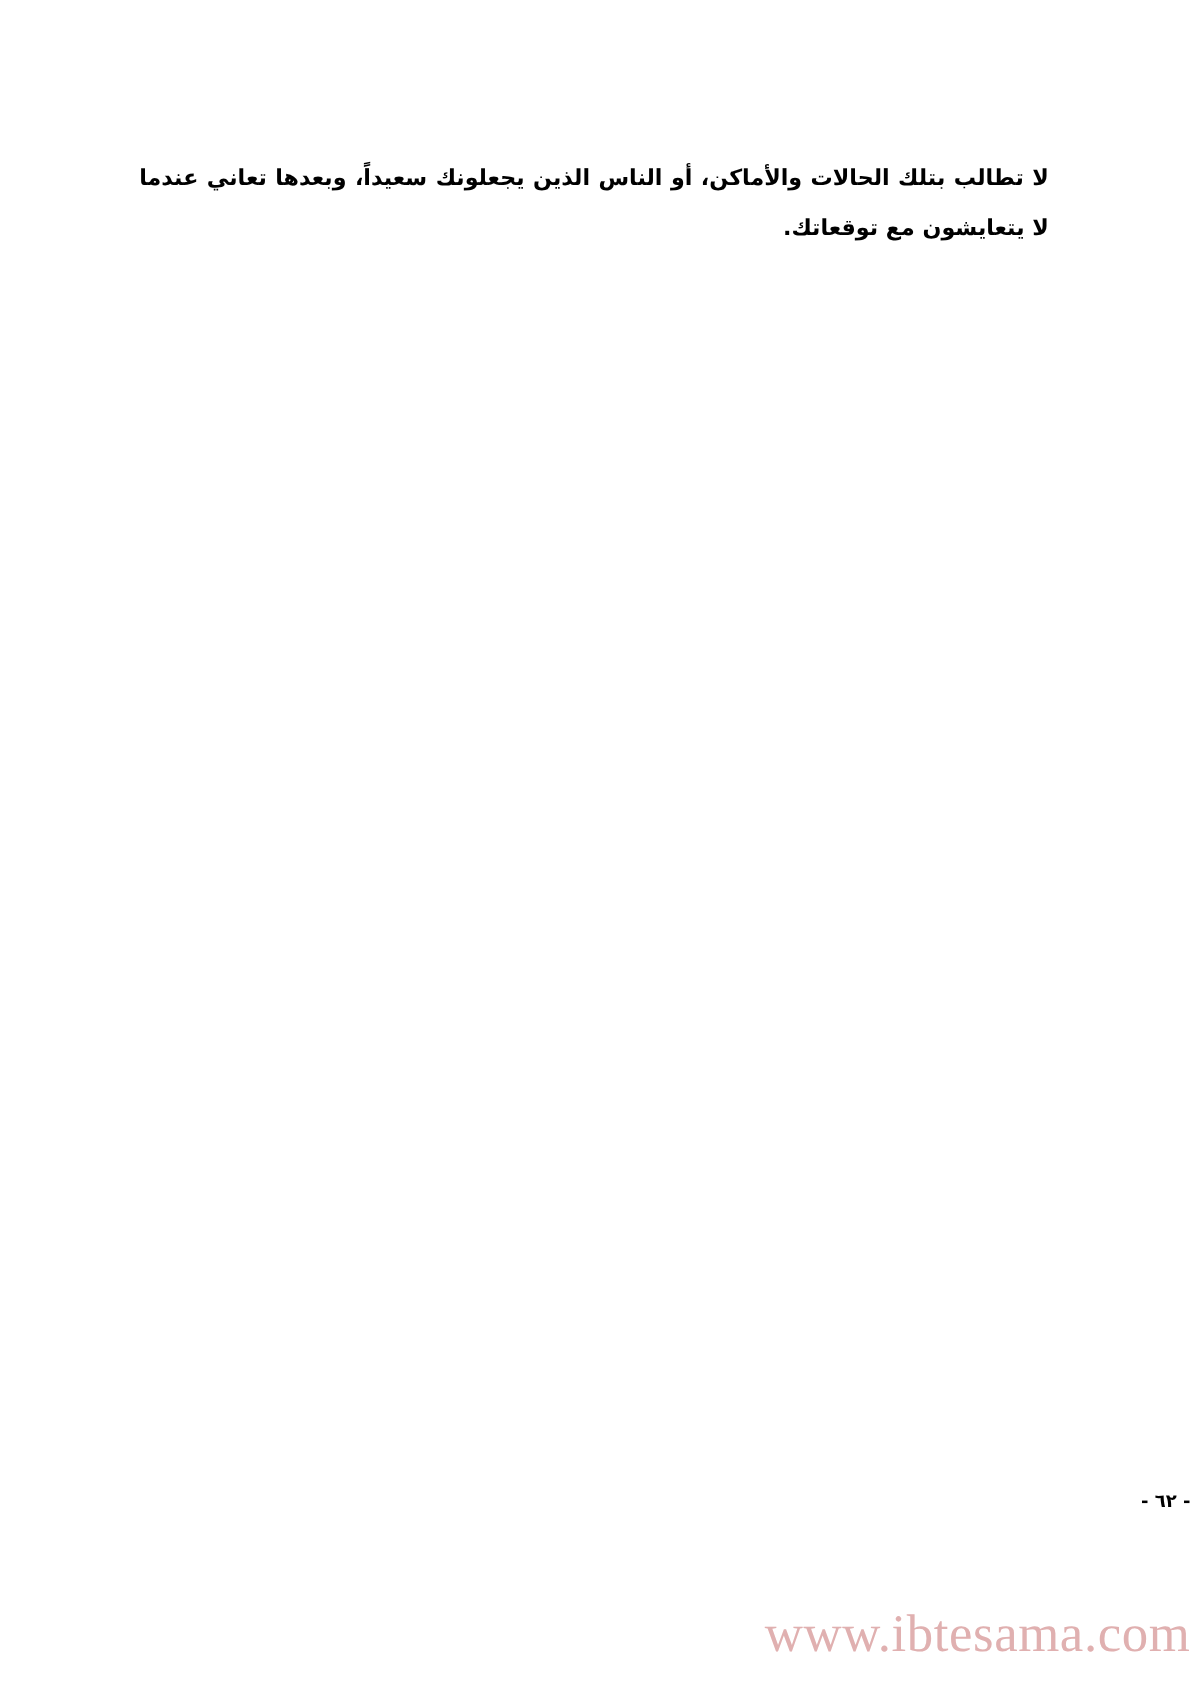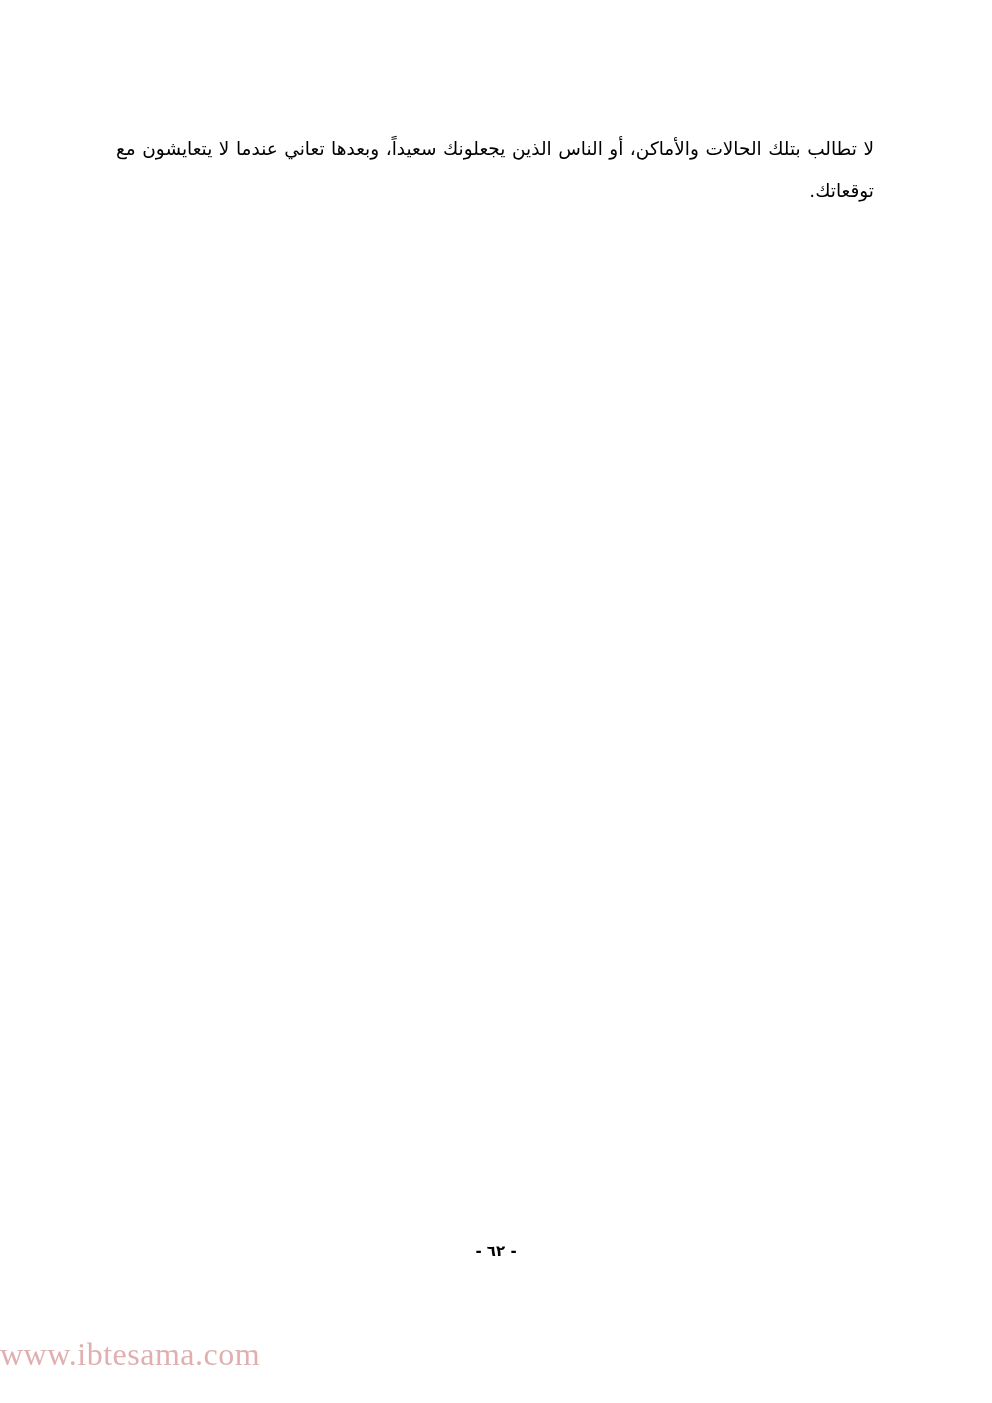--- a/index.html
+++ b/index.html
@@ -21,46 +21,46 @@
       top: 128px;
       width: 758px;
       direction: rtl;
     }
     .para {
       margin: 0;
       font-size: 18.5px;
       line-height: 42px;
       text-align: justify;
       text-align-last: right;
-      font-weight: normal;
+      font-weight: bold;
       letter-spacing: 0;
     }
     .para.indent {
       text-indent: 60px;
       margin-top: 2px;
     }
     .page-number {
       position: absolute;
       left: 0;
       width: 992px;
       top: 1242px;
-      text-align: center;
+      text-align: right;
       font-size: 15px;
       font-weight: bold;
       direction: rtl;
       font-family: "DejaVu Sans", sans-serif;
     }
     .watermark {
       position: absolute;
       left: 0;
       width: 992px;
       top: 1336px;
-      text-align: left;
+      text-align: right;
       font-family: "Liberation Serif", serif;
-      font-size: 32px;
+      font-size: 44px;
       color: #e0b0b0;
       letter-spacing: 0.5px;
     }
   </style>
 </head>
 <body>
 
 <div class="page-body">
   <p class="para">لا تطالب بتلك الحالات والأماكن، أو الناس الذين يجعلونك سعيداً، وبعدها تعاني عندما لا يتعايشون مع توقعاتك.</p>
 </div>

